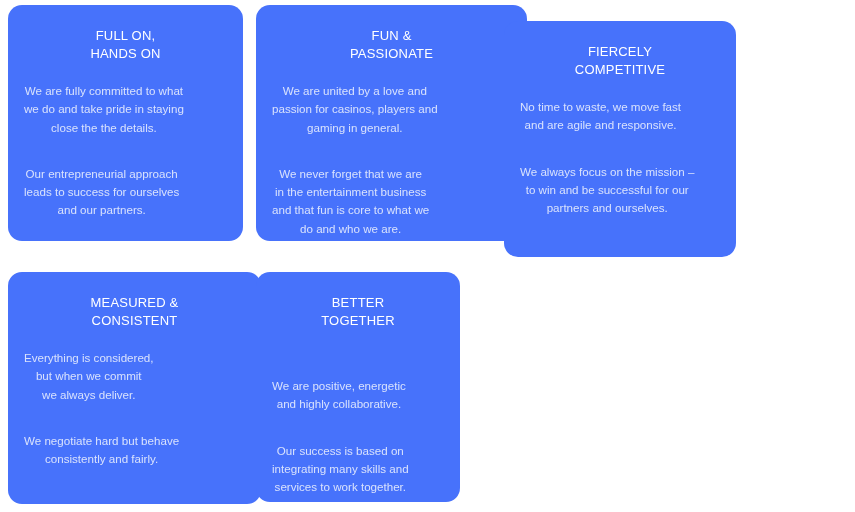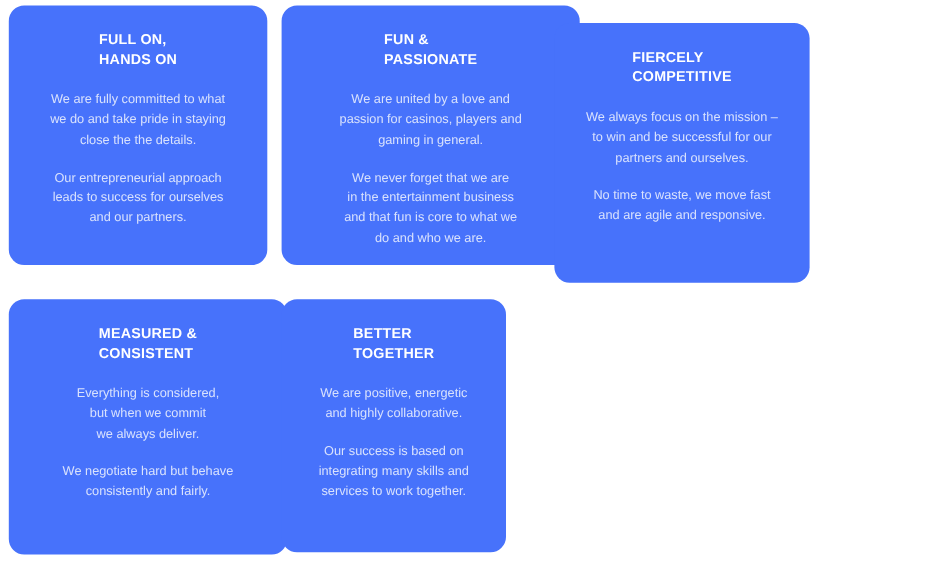--- a/index.html
+++ b/index.html
@@ -32,35 +32,35 @@
 
   
   .pos-r1c1 { left: 8px;   top: 5px;   width: 235px; height: 236px; }
   .pos-r1c2 { left: 256px; top: 5px;   width: 271px; height: 236px; }
   .pos-r1c3 { left: 504px; top: 21px;   width: 232px; height: 236px; }
   .pos-r2c1 { left: 8px;   top: 272px; width: 253px; height: 232px; }
   .pos-r2c2 { left: 256px; top: 272px; width: 204px; height: 230px; }
 
   .card-title {
     font-size: 13px;
-    font-weight: bold;
+    font-weight: normal;
     line-height: 1.42;
     letter-spacing: 0.2px;
-    text-align: left;
+    text-align: center;
     text-transform: uppercase;
     white-space: pre-line;
     margin-bottom: 18px;
   }
 
   .card-body {
     width: 100%;
     display: flex;
     flex-direction: column;
-    align-items: center;
-    gap: 16px;
+    align-items: flex-start;
+    gap: 28px;
   }
 
   .card-paragraph {
     font-size: 11.6px;
     line-height: 1.58;
     text-align: center;
     white-space: pre-line;
     font-weight: normal;
   }
 </style>
@@ -93,45 +93,45 @@
 in the entertainment business
 and that fun is core to what we
 do and who we are.</div>
     </div>
   </div>
 
   <div class="value-card pos-r1c3" style="background: rgb(71, 114, 251); border-radius: 14px;">
     <div class="card-title" style="color: rgb(255, 255, 255);">FIERCELY
 COMPETITIVE</div>
     <div class="card-body">
+      <div class="card-paragraph" style="color: rgb(217, 226, 253);">No time to waste, we move fast
+and are agile and responsive.</div>
       <div class="card-paragraph" style="color: rgb(217, 226, 253);">We always focus on the mission –
 to win and be successful for our
 partners and ourselves.</div>
-      <div class="card-paragraph" style="color: rgb(217, 226, 253);">No time to waste, we move fast
-and are agile and responsive.</div>
     </div>
   </div>
 
   <div class="value-card pos-r2c1" style="background: rgb(71, 114, 251); border-radius: 14px;">
     <div class="card-title" style="color: rgb(255, 255, 255);">MEASURED &amp;
 CONSISTENT</div>
     <div class="card-body">
       <div class="card-paragraph" style="color: rgb(217, 226, 253);">Everything is considered,
 but when we commit
 we always deliver.</div>
       <div class="card-paragraph" style="color: rgb(217, 226, 253);">We negotiate hard but behave
 consistently and fairly.</div>
     </div>
   </div>
 
   <div class="value-card pos-r2c2" style="background: rgb(71, 114, 251); border-radius: 14px;">
     <div class="card-title" style="color: rgb(255, 255, 255);">BETTER
 TOGETHER</div>
     <div class="card-body">
-      <div class="card-paragraph" style="color: rgb(217, 226, 253);">We are positive, energetic
+      <div class="card-paragraph" style="color: rgb(217, 226, 253); margin-top: 28px;">We are positive, energetic
 and highly collaborative.</div>
       <div class="card-paragraph" style="color: rgb(217, 226, 253);">Our success is based on
 integrating many skills and
 services to work together.</div>
     </div>
   </div>
 
 </div>
 
 </body></html>

